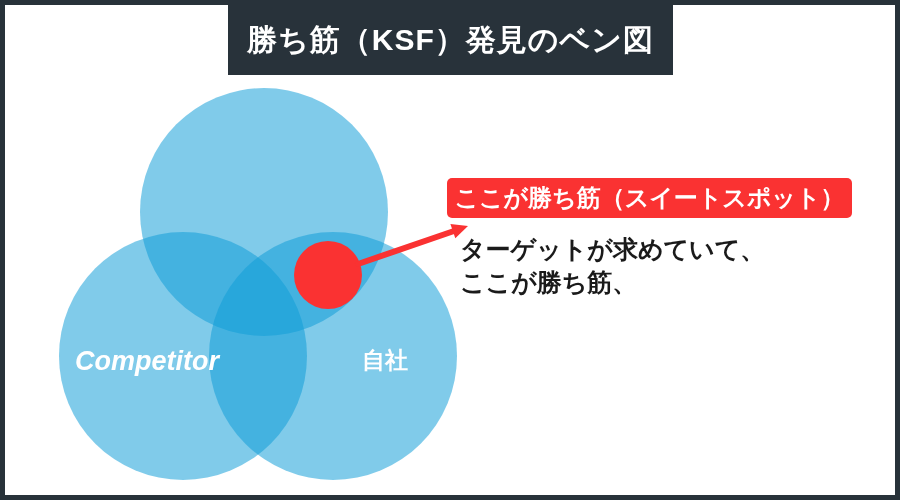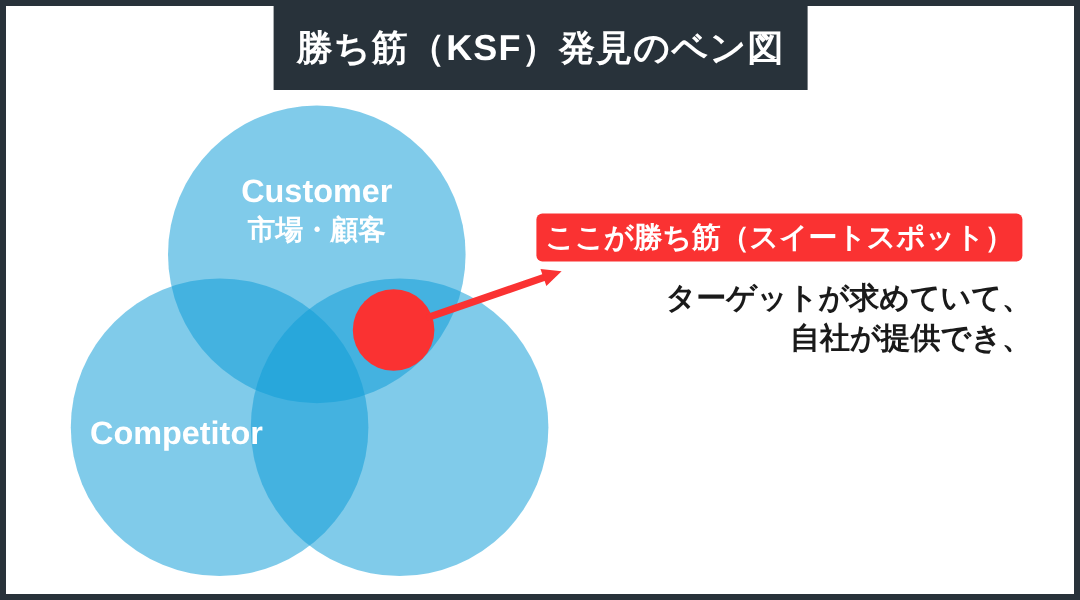--- a/index.html
+++ b/index.html
@@ -42,21 +42,21 @@
     width: 220px;
     text-align: center;
     color: #ffffff;
     font-weight: bold;
     z-index: 4;
     line-height: 1.2;
   }
   .circle-label .en { font-size: 27px; line-height: 33px; }
   .circle-label .jp { font-size: 23px; line-height: 31px; }
   .label-customer   { left: 149px; top: 138px; }
-  .label-competitor { left: 32px;  top: 340px; }
+  .label-competitor { left: 32px;  top: 340px; font-style: italic; }
   .label-company    { left: 270px; top: 340px; }
   .sweet-spot-dot {
     position: absolute;
     left: 289px; top: 236px;
     width: 68px; height: 68px;
     border-radius: 50%;
     background: #fa3232;
     z-index: 5;
   }
   .arrow-svg {
@@ -78,59 +78,56 @@
     justify-content: center;
     font-size: 24px;
     font-weight: bold;
     z-index: 7;
     white-space: nowrap;
   }
   .callout-desc {
     position: absolute;
     left: 455px; top: 228px;
     width: 400px;
-    text-align: right;
+    text-align: left;
     color: #1a1a1a;
     font-size: 25px;
     font-weight: bold;
     line-height: 33px;
     z-index: 7;
   }
 </style>
 </head>
 <body>
 
 <div class="frame">
 
   <div class="title-box">
     <span>勝ち筋（KSF）発見のベン図</span>
   </div>
 
   <div class="venn-circle circle-customer"></div>
   <div class="venn-circle circle-competitor"></div>
   <div class="venn-circle circle-company"></div>
 
-  <div class="circle-label label-customer">
-    <div class="en">Customer</div>
-    <div class="jp">市場・顧客</div>
-  </div>
   <div class="circle-label label-competitor">
     <div class="en">Competitor</div>
   </div>
   <div class="circle-label label-company">
+    <div class="jp">自社</div>
   </div>
 
   <div class="sweet-spot-dot"></div>
 
   <svg class="arrow-svg" viewBox="0 0 890 490">
     <line x1="353" y1="259" x2="449" y2="226" stroke-width="6" stroke-linecap="round" stroke="#fa3232"></line>
     <polygon points="463,221 450.3,233.3 445.4,219.1" fill="#fa3232"></polygon>
   </svg>
 
   <div class="callout-box">
     <span>ここが勝ち筋（スイートスポット）</span>
   </div>
   <div class="callout-desc">
     <div>ターゲットが求めていて、</div>
-    <div>自社が提供でき、</div>
+    <div>ここが勝ち筋、</div>
   </div>
 
 </div>
 
 </body></html>

